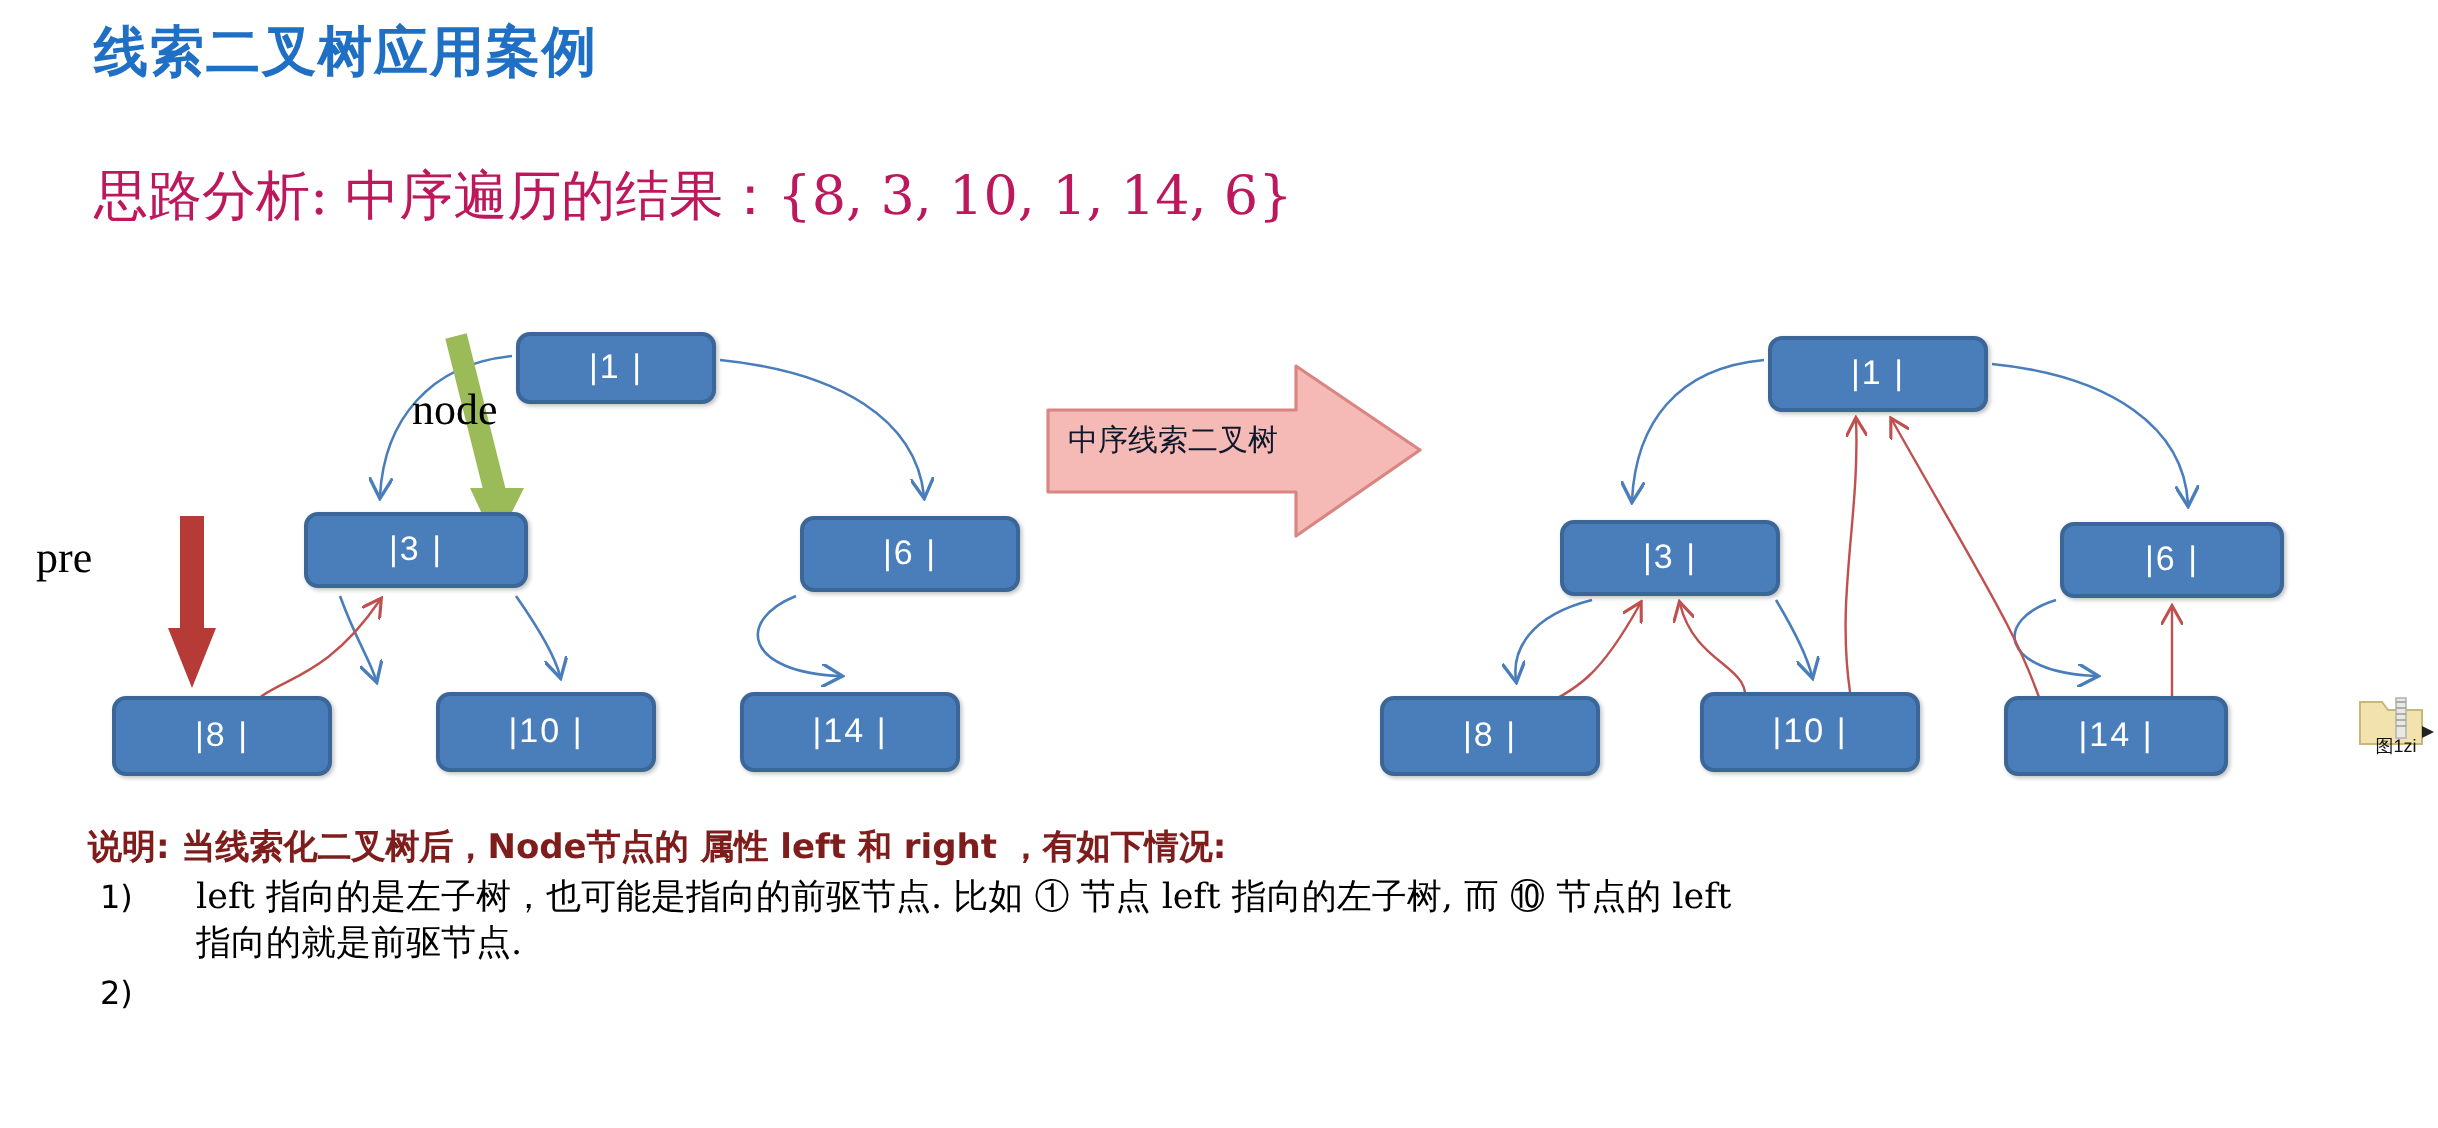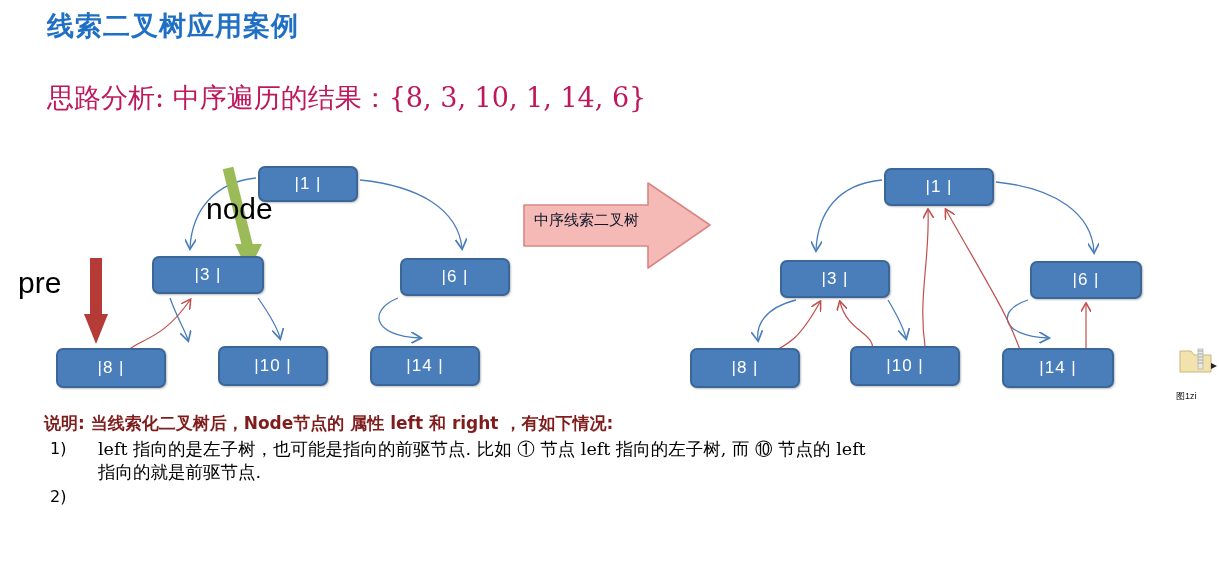--- a/index.html
+++ b/index.html
@@ -27,21 +27,21 @@
 
   .node{
     position:absolute;box-sizing:border-box;
     background:#4A7EBB;border:2px solid #3A6698;border-radius:7px;
     color:#ffffff;font-size:17px;
     display:flex;align-items:center;justify-content:center;
     box-shadow:1px 1px 2px rgba(0,0,0,.25);
     letter-spacing:1px;
   }
 
-  .lbl{position:absolute;font-size:30px;color:#000;white-space:nowrap;}
+  .lbl{position:absolute;font-size:22px;color:#000;white-space:nowrap;font-family:Liberation Serif, serif;}
 
   .arrow-banner{position:absolute;left:520px;top:178px;width:195px;height:95px;}
   .arrow-banner .txt{
     position:absolute;left:14px;top:33px;width:130px;
     font-size:15px;color:#0f172a;
     font-family:"DejaVu Serif","Liberation Serif",serif;white-space:nowrap;
   }
 
   .notes{position:absolute;left:44px;top:412px;width:1130px;}
   .notes .head{
@@ -54,21 +54,21 @@
     color:#000;margin-bottom:1px;
     font-family:"DejaVu Serif","Liberation Serif",serif;
   }
   .notes li .num{
     position:absolute;left:6px;top:0;width:40px;
     font-family:"DejaVu Sans","Liberation Sans",sans-serif;font-size:16px;
   }
 
   .zip-icon{position:absolute;left:1178px;top:347px;width:40px;height:44px;}
   .zip-icon .cap{
-    position:absolute;left:-2px;top:43px;width:44px;text-align:left;
+    position:absolute;left:-2px;top:20px;width:44px;text-align:center;
     font-size:9px;color:#111;white-space:nowrap;overflow:hidden;
   }
 </style>
 </head>
 <body>
 
 <div class="slide">
 
   <div id="page-title">线索二叉树应用案例</div>
   <div id="subtitle">思路分析: 中序遍历的结果：{8, 3, 10, 1, 14, 6}</div>

